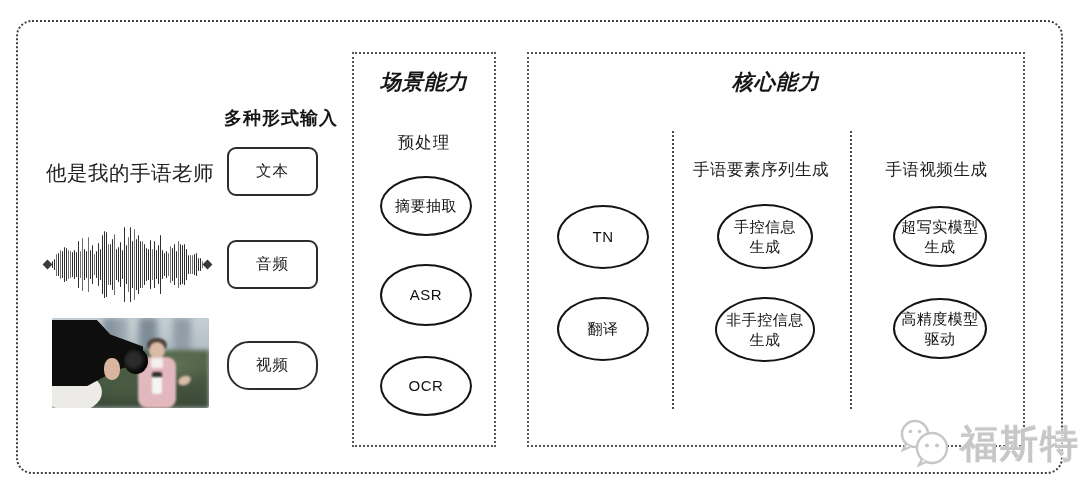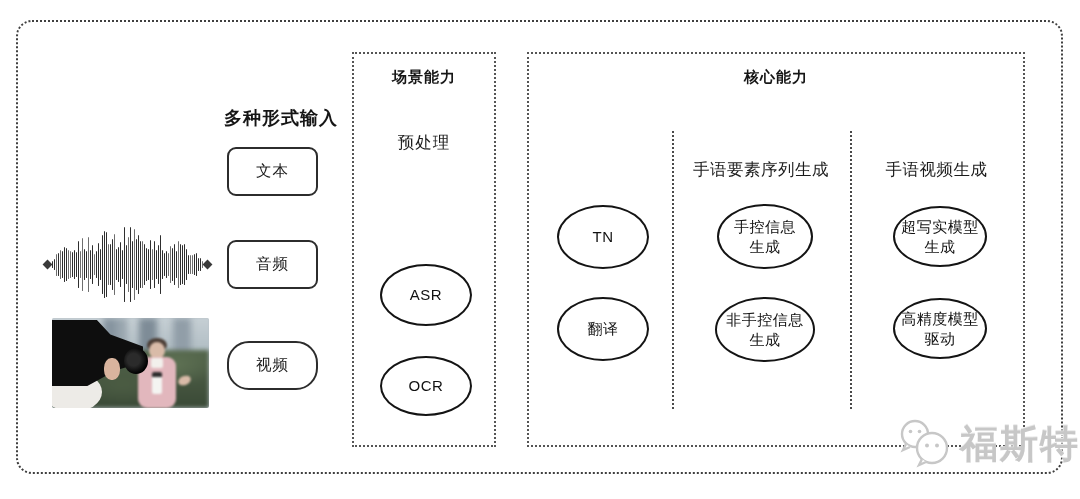--- a/index.html
+++ b/index.html
@@ -6,21 +6,21 @@
   .stage{position:relative;width:1080px;height:499px;background:#ffffff;
          font-family:"Liberation Sans",sans-serif;color:#1c1c1c;overflow:hidden;}
 
   
   .outer-border{position:absolute;left:16px;top:20px;width:1043px;height:450px;
                 border:2px dotted #3f3f3f;border-radius:16px;}
   .dashed-panel{position:absolute;border:2px dotted #555;background:transparent;}
   .scene-panel{left:352px;top:52px;width:140px;height:391px;}
   .core-panel{left:527px;top:52px;width:494px;height:391px;}
   .panel-title{position:absolute;top:14px;left:0;width:100%;text-align:center;
-               font-weight:bold;font-size:15px;letter-spacing:1px;color:#161616;}
+               font-weight:bold;font-size:21px;letter-spacing:1px;color:#161616;font-style:italic;}
   .col-sep{position:absolute;top:77px;height:278px;width:0;border-left:2px dotted #4a4a4a;}
   .sep-1{left:143px;} .sep-2{left:321px;}
   .col-header{position:absolute;top:105px;text-align:center;font-size:16.5px;
               font-weight:500;color:#1b1b1b;letter-spacing:0.5px;}
   .hdr-1{left:0;width:143px;} .hdr-2{left:143px;width:178px;} .hdr-3{left:321px;width:173px;}
   .stage-label{position:absolute;top:78px;left:0;width:100%;text-align:center;
                font-size:16.5px;color:#1b1b1b;letter-spacing:1px;}
 
   
   .ellipse{position:absolute;border:2.5px solid #141414;border-radius:50%;
@@ -87,20 +87,21 @@
 </style>
 </head>
 <body>
 
 <div class="stage">
 
   <div class="outer-border"></div>
 
   <div class="input-heading">多种形式输入</div>
 
+  <div class="sample-text">他是我的手语老师</div>
 
   <div class="waveform" id="waveform">
       <div class="wf-diamond"></div>
       <div class="bar" style="height: 7.5px; background: rgb(46, 46, 46);"></div>
       <div class="bar" style="height: 11.9px; background: rgb(46, 46, 46);"></div>
       <div class="bar" style="height: 22px; background: rgb(110, 110, 110);"></div>
       <div class="bar" style="height: 23.8px; background: rgb(46, 46, 46);"></div>
       <div class="bar" style="height: 28.9px; background: rgb(110, 110, 110);"></div>
       <div class="bar" style="height: 26.9px; background: rgb(46, 46, 46);"></div>
       <div class="bar" style="height: 34.7px; background: rgb(46, 46, 46);"></div>
@@ -200,20 +201,23 @@
   <div class="io-box box-audio">
     <span>音频</span>
   </div>
   <div class="io-box box-video">
     <span>视频</span>
   </div>
 
   <div class="dashed-panel scene-panel">
     <div class="panel-title">场景能力</div>
     <div class="stage-label">预处理</div>
+    <div class="ellipse e-sum">
+      <span>摘要抽取</span>
+    </div>
     <div class="ellipse e-asr">
       <span>ASR</span>
     </div>
     <div class="ellipse e-ocr">
       <span>OCR</span>
     </div>
   </div>
 
   <div class="dashed-panel core-panel">
     <div class="panel-title">核心能力</div>

